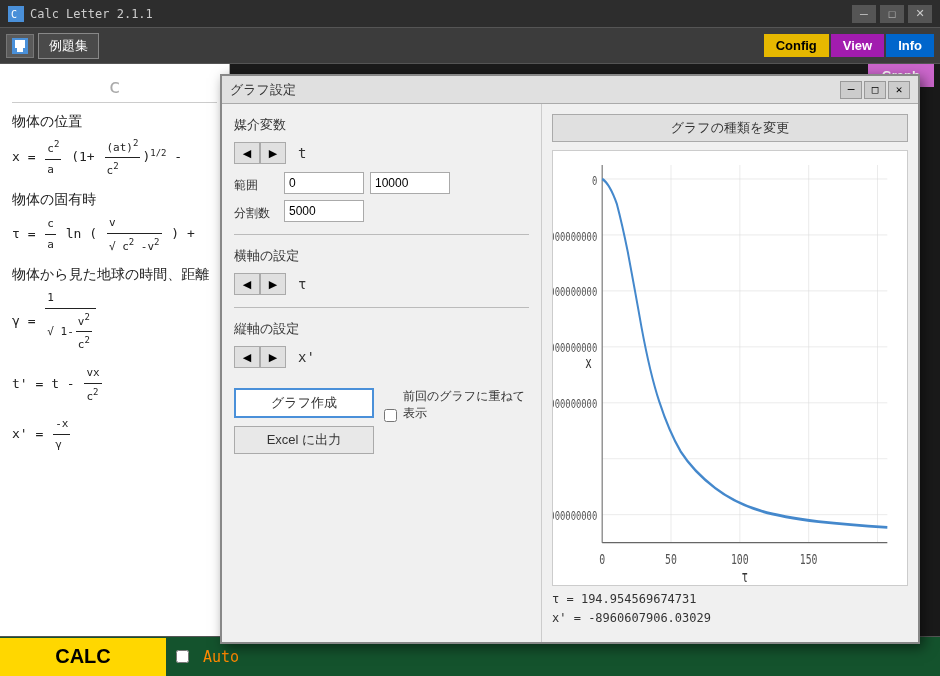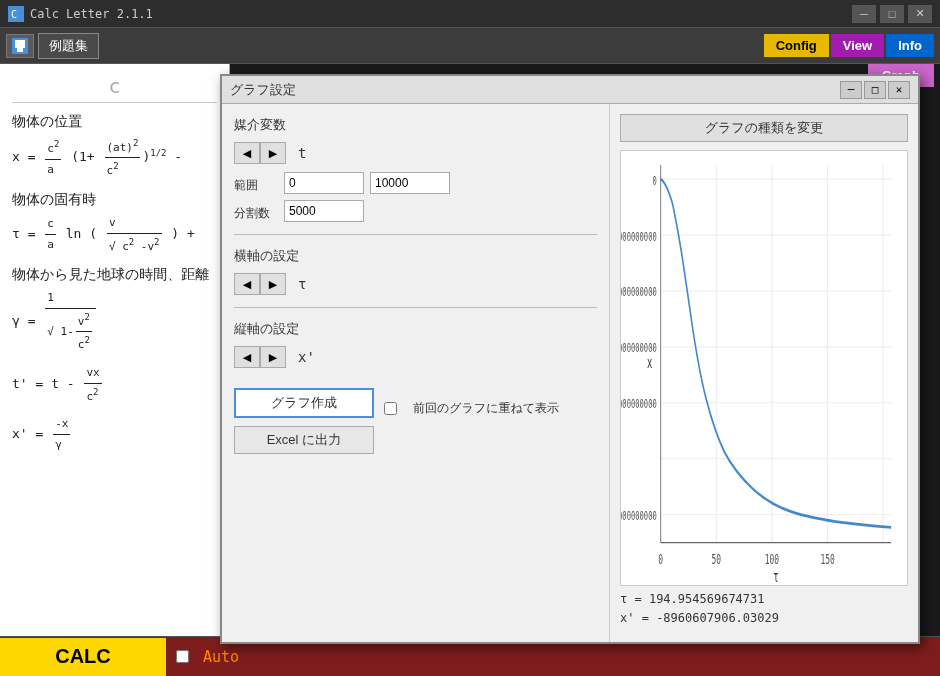--- a/index.html
+++ b/index.html
@@ -217,21 +217,21 @@
       margin-left: 2px;
     }
 
     #dialog-body {
       display: flex;
       height: calc(100% - 28px);
     }
 
     
     #dialog-left {
-      width: 388px;
+      width: 320px;
       padding: 12px;
       border-right: 1px solid #ccc;
     }
 
     .section-title {
       font-size: 13px;
       color: #333;
       margin-bottom: 8px;
       font-weight: normal;
     }
@@ -301,25 +301,24 @@
       background: #e8e8e8;
       border: 1px solid #aaa;
       cursor: pointer;
       font-size: 13px;
       color: #333;
       margin-top: 8px;
     }
 
     .checkbox-row {
       display: flex;
-      align-items: center;
-      margin-top: 12px;
+      align-items: flex-end;
+      margin-top: 0;
       font-size: 12px;
       color: #333;
-      gap: 10px;
     }
     .checkbox-row input {
       margin-right: 6px;
     }
 
     
     #dialog-right {
       flex: 1;
       padding: 10px;
       display: flex;
@@ -354,21 +353,21 @@
       line-height: 1.6;
     }
 
     
     #bottom-bar {
       position: absolute;
       bottom: 0;
       left: 0;
       width: 940px;
       height: 40px;
-      background: #7f1d1d;
+      background: #14532d;
       display: flex;
       align-items: center;
       border-top: 1px solid #555;
     }
     #calc-btn {
       background: #ffd700;
       color: black;
       font-size: 20px;
       font-weight: bold;
       width: 166px;

